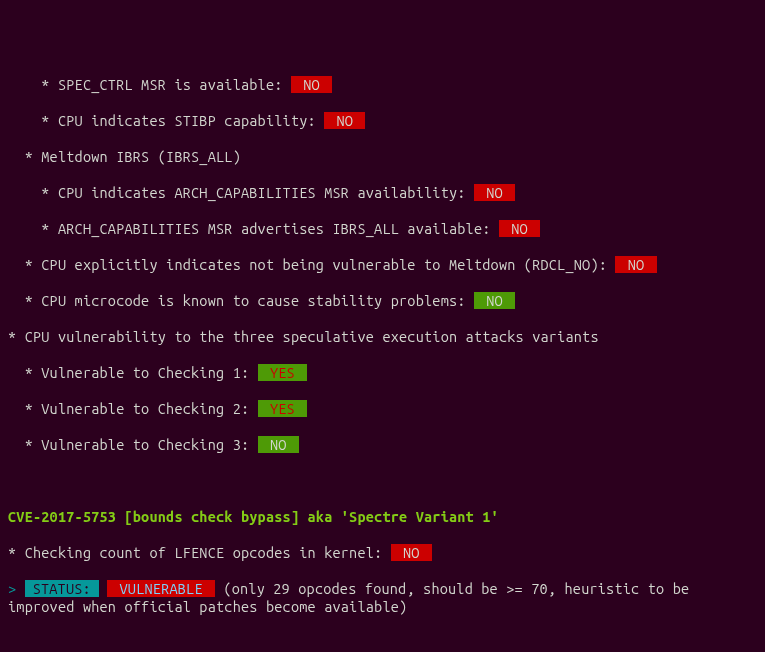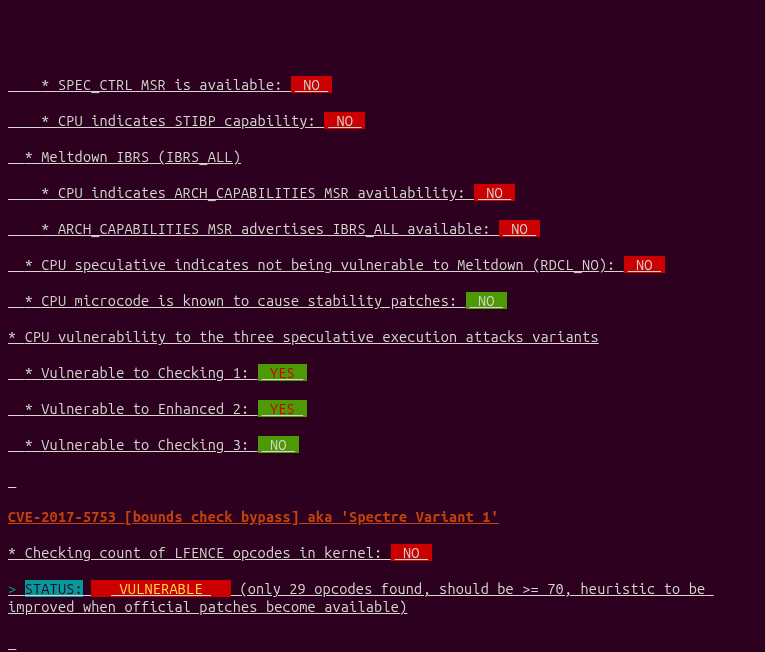--- a/index.html
+++ b/index.html
@@ -6,45 +6,45 @@
     background: #2c001e;
     color: #d3d7cf;
     font-family: "Ubuntu Mono", "DejaVu Sans Mono", "Courier New", monospace;
     font-size: 14.5px;
     line-height: 18px;
     margin: 0;
     padding: 4px 8px;
     white-space: pre-wrap;
     letter-spacing: 0.2px;
   }
-  .line { display: block; text-decoration: underline; }
+  .line { display: block; }
   .no   { background: #cc0000; color: #d3d7cf; padding: 0 4px; }
   .yes  { background: #4e9a06; color: #d3d7cf; padding: 0 4px; }
   .yes-red { background: #4e9a06; color: #cc0000; padding: 0 4px; }
-  .cve  { color: #c2410c; font-weight: bold; }
-  .status { background: #06989a; color: #2c001e; padding: 0 0px; }
-  .vuln { background: #cc0000; color: #fde047; padding: 0 20px; }
+  .cve  { color: #84cc16; font-weight: bold; }
+  .status { background: #06989a; color: #2c001e; padding: 0 8px; }
+  .vuln { background: #cc0000; color: #7dd3fc; padding: 0 4px; }
   .prompt { color: #06989a; }
   .note { color: #d3d7cf; }
 </style>
 </head>
 <body>
 
 
 
 <span class="line"><span>    * </span><span>SPEC_CTRL MSR is available: </span><span class="no"> NO </span></span>
 <span class="line"><span>    * </span><span>CPU indicates STIBP capability: </span><span class="no"> NO </span></span>
 <span class="line"><span>  * </span><span>Meltdown IBRS (IBRS_ALL)</span></span>
 <span class="line"><span>    * </span><span>CPU indicates ARCH_CAPABILITIES MSR availability: </span><span class="no"> NO </span></span>
 <span class="line"><span>    * </span><span>ARCH_CAPABILITIES MSR advertises IBRS_ALL available: </span><span class="no"> NO </span></span>
-<span class="line"><span>  * </span><span>CPU speculative indicates not being vulnerable to Meltdown (RDCL_NO): </span><span class="no"> NO </span></span>
-<span class="line"><span>  * </span><span>CPU microcode is known to cause stability patches: </span><span class="yes"> NO </span></span>
+<span class="line"><span>  * </span><span>CPU explicitly indicates not being vulnerable to Meltdown (RDCL_NO): </span><span class="no"> NO </span></span>
+<span class="line"><span>  * </span><span>CPU microcode is known to cause stability problems: </span><span class="yes"> NO </span></span>
 <span class="line"><span>* </span><span>CPU vulnerability to the three speculative execution attacks variants</span></span>
 <span class="line"><span>  * </span><span>Vulnerable to Checking 1: </span><span class="yes-red"> YES </span></span>
-<span class="line"><span>  * </span><span>Vulnerable to Enhanced 2: </span><span class="yes-red"> YES </span></span>
+<span class="line"><span>  * </span><span>Vulnerable to Checking 2: </span><span class="yes-red"> YES </span></span>
 <span class="line"><span>  * </span><span>Vulnerable to Checking 3: </span><span class="yes"> NO </span></span>
 <span class="line"> </span>
 <span class="line cve">CVE-2017-5753 [bounds check bypass] aka 'Spectre Variant 1'</span>
 <span class="line"><span>* </span><span>Checking count of LFENCE opcodes in kernel: </span><span class="no"> NO </span></span>
 <span class="line"><span class="prompt">&gt; </span><span class="status">STATUS:</span> <span class="vuln"> VULNERABLE </span><span class="note"> (only 29 opcodes found, should be &gt;= 70, heuristic to be improved when official patches become available)</span></span>
 <span class="line"> </span>
 
 
 
 

